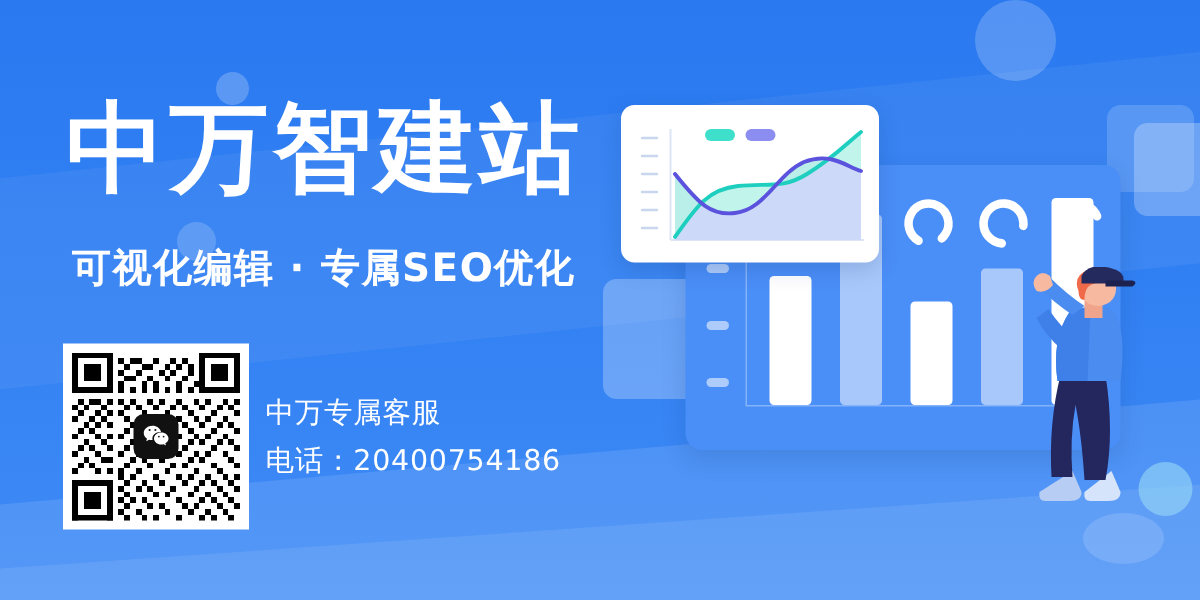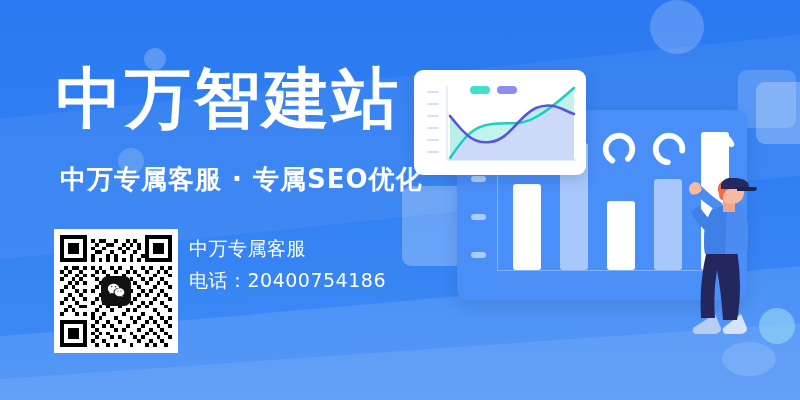--- a/index.html
+++ b/index.html
@@ -26,21 +26,21 @@
   .bg-band.b1 { top:75px; height:140px; background:rgba(255,255,255,0.055); }
   .bg-band.b2 { top:300px; height:240px; background:rgba(255,255,255,0.11); transform:rotate(-5deg); }
   .bg-band.b3 { top:350px; height:240px; background:rgba(255,255,255,0.09); transform:rotate(-4deg); }
   .bg-dot { position:absolute; border-radius:50%; background:rgba(255,255,255,0.22); pointer-events:none; }
   .bg-sq {
     position:absolute; border-radius:9px;
     background:rgba(255,255,255,0.20);
     pointer-events:none;
   }
   
-  .left-col { position:absolute; left:42px; top:0; width:370px; height:335px;margin-left:12px; }
+  .left-col { position:absolute; left:42px; top:0; width:370px; height:335px; }
   .title {
     position:absolute; left:2px; top:62px;
     font-size:66px; line-height:74px; font-weight:bold;
     color:#ffffff; letter-spacing:3px;
     font-family:"DejaVu Sans","Liberation Sans",sans-serif;
     white-space:nowrap;
   }
   .subtitle {
     position:absolute; left:6px; top:162px;
     font-size:26px; line-height:34px; font-weight:bold;
@@ -54,21 +54,21 @@
     width:124px; height:124px; background:#ffffff;
     padding:6px;
   }
   .qr-canvas { width:112px; height:112px; display:block; position:relative; }
   .qr-logo {
     position:absolute; left:50%; top:50%; transform:translate(-50%,-50%);
     width:30px; height:30px; background:#111111; border-radius:7px;
     display:flex; align-items:center; justify-content:center;
   }
   .qr-logo svg { width:20px; height:20px; display:block; }
-  .contact { position:absolute; left:135px; top:232px; }
+  .contact { position:absolute; left:135px; top:259px; }
   .contact-line {
     color:#ffffff; font-size:19px; line-height:32px; font-weight:normal;
     letter-spacing:0.5px; white-space:nowrap;
     font-family:"DejaVu Sans","Liberation Sans",sans-serif;
   }
   
   .illus { position:absolute; left:385px; top:0; width:415px; height:400px; }
   
   .chart-card {
     position:absolute; left:29px; top:70px; width:172px; height:105px;
@@ -119,21 +119,21 @@
   <div class="bg-dot" style="left:650px;top:0px;width:54px;height:54px;background:rgba(255,255,255,0.20);"></div>
   <div class="bg-dot" style="left:722px;top:342px;width:54px;height:34px;background:rgba(255,255,255,0.14);"></div>
   <div class="bg-dot" style="left:572px;top:104px;width:5px;height:5px;background:rgba(255,255,255,0.45);"></div>
 
   <div class="bg-sq" style="left:738px;top:70px;width:58px;height:58px;background:rgba(255,255,255,0.16);"></div>
   <div class="bg-sq" style="left:756px;top:82px;width:62px;height:62px;background:rgba(255,255,255,0.26);"></div>
 
   <div class="left-col">
 
     <div class="title">中万智建站</div>
-    <div class="subtitle">中万专属客服 · 专属SEO优化</div>
+    <div class="subtitle">可视化编辑 · 专属SEO优化</div>
 
     <div class="qr-wrap">
       <div class="qr-canvas">
         <svg width="112" height="112" viewBox="0 0 29 29" shape-rendering="crispEdges">
           <rect width="29" height="29" fill="#ffffff"></rect>
           <g fill="#000000">
 
             <rect x="0" y="0" width="7" height="1"></rect>
               <rect x="0" y="6" width="7" height="1"></rect>
             <rect x="0" y="0" width="1" height="7"></rect>

